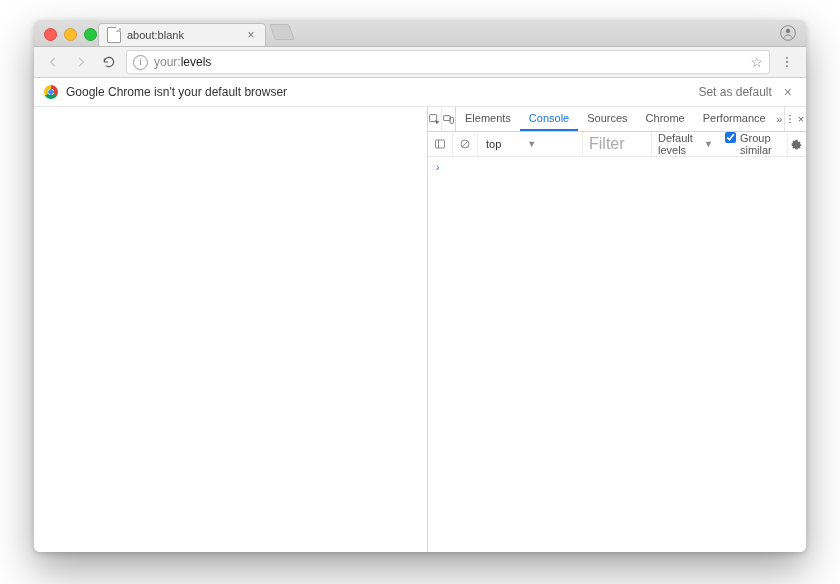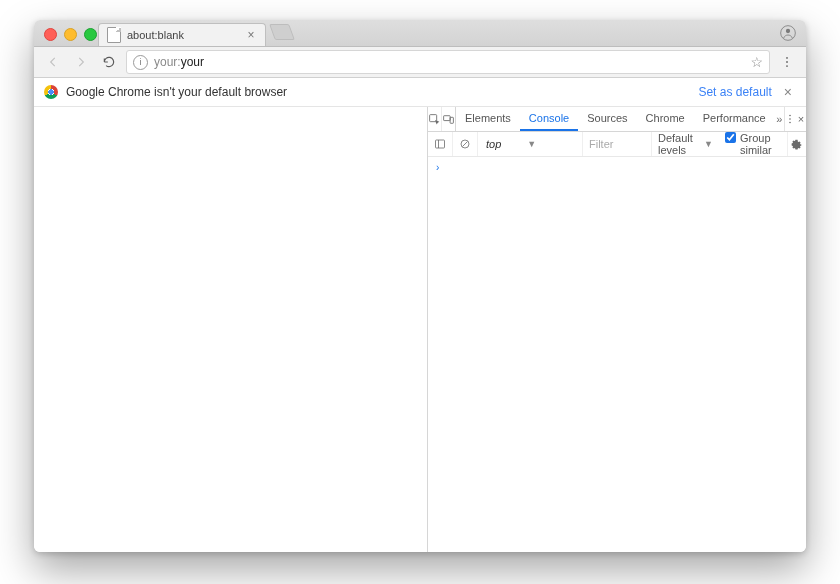--- a/index.html
+++ b/index.html
@@ -168,21 +168,21 @@
   }
   .chrome-logo {
     width: 14px; height: 14px;
     border-radius: 50%;
     background:
       radial-gradient(circle at 50% 50%, #4a8af4 0 28%, #fff 28% 34%, transparent 34%),
       conic-gradient(#db4437 0 120deg, #0f9d58 120deg 240deg, #f4c20d 240deg 360deg);
     flex: 0 0 auto;
   }
   .infobar .spacer { flex: 1 1 auto; }
-  .infobar .link { color:#3b82f6; }
+  .infobar .link { color:#737373; }
   .infobar .dismiss {
     color:#888; font-size:14px; padding:0 4px;
   }
 
   
   .content {
     flex: 1 1 auto;
     display: flex;
     min-height: 0;
   }
@@ -257,30 +257,29 @@
   }
   .dt-cb-cell svg { width:12px; height:12px; }
   .dt-context {
     height: 100%;
     display:flex; align-items:center;
     padding: 0 6px 0 8px;
     gap: 26px;
     border-right: 1px solid #efefef;
     min-width: 90px;
     color:#333;
-    font-style:italic;
   }
   .dt-context .caret { color:#888; font-size:9px; }
   .dt-filter {
     height: 16px;
     margin: 0 6px;
     width: 56px;
     border: none;
     outline: none;
-    font-size: 11px;
+    font-size: 16px;
     color:#333;
     padding: 0;
     background: transparent;
   }
   .dt-filter::placeholder { color:#aaa; }
   .dt-levels {
     display:flex; align-items:center;
     padding: 0 6px;
     gap: 4px;
     color:#555;
@@ -354,21 +353,21 @@
       </div>
       <div class="nav-btn">
         <svg viewBox="0 0 24 24" fill="none" stroke="#5a5a5a" stroke-width="2">
             <path d="M4 12a8 8 0 1 1 3 6.2M4 12V6m0 6h6"></path>
           </svg>
       </div>
 
       <div class="omnibox">
         <span class="info-icon">i</span>
         <span>
-          <span class="url-host">your:</span><span class="url-path">your</span>
+          <span class="url-host">your:</span><span class="url-path">levels</span>
         </span>
         <span class="star">☆</span>
       </div>
 
       <div class="menu-dots">
         <svg viewBox="0 0 24 24" width="14" height="14" fill="#6a6a6a">
           <circle cx="12" cy="5" r="1.6"></circle>
             <circle cx="12" cy="12" r="1.6"></circle>
             <circle cx="12" cy="19" r="1.6"></circle>
         </svg>

